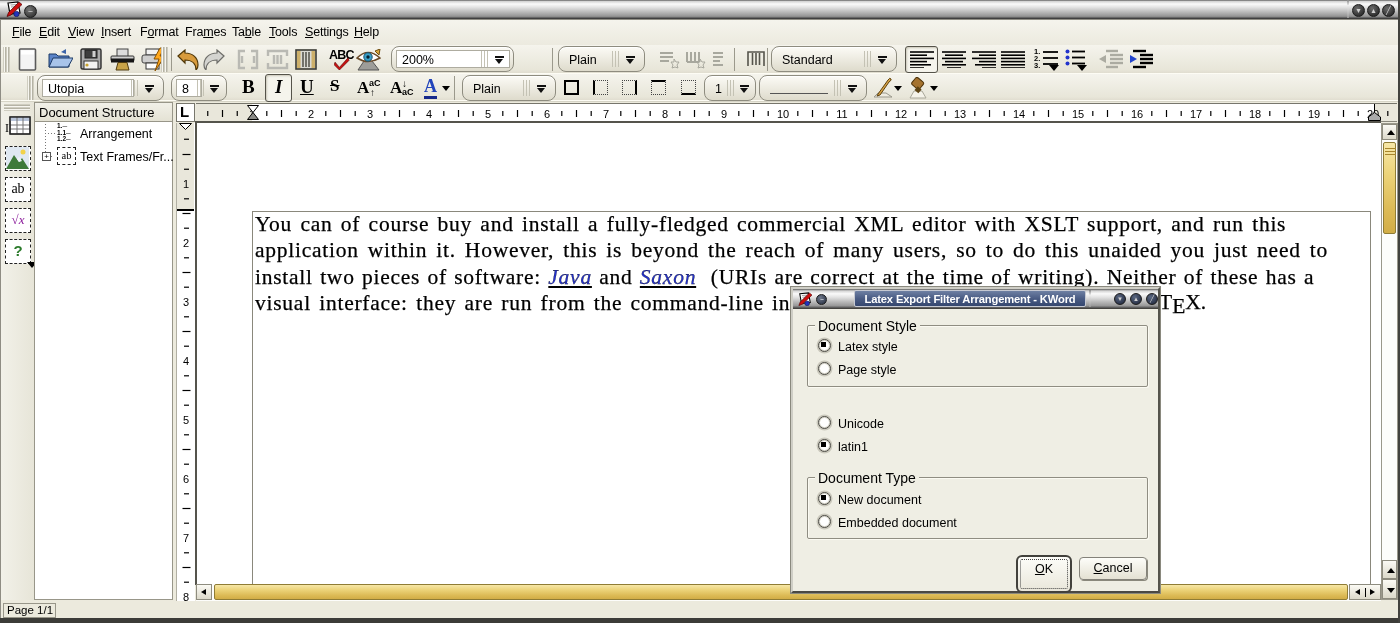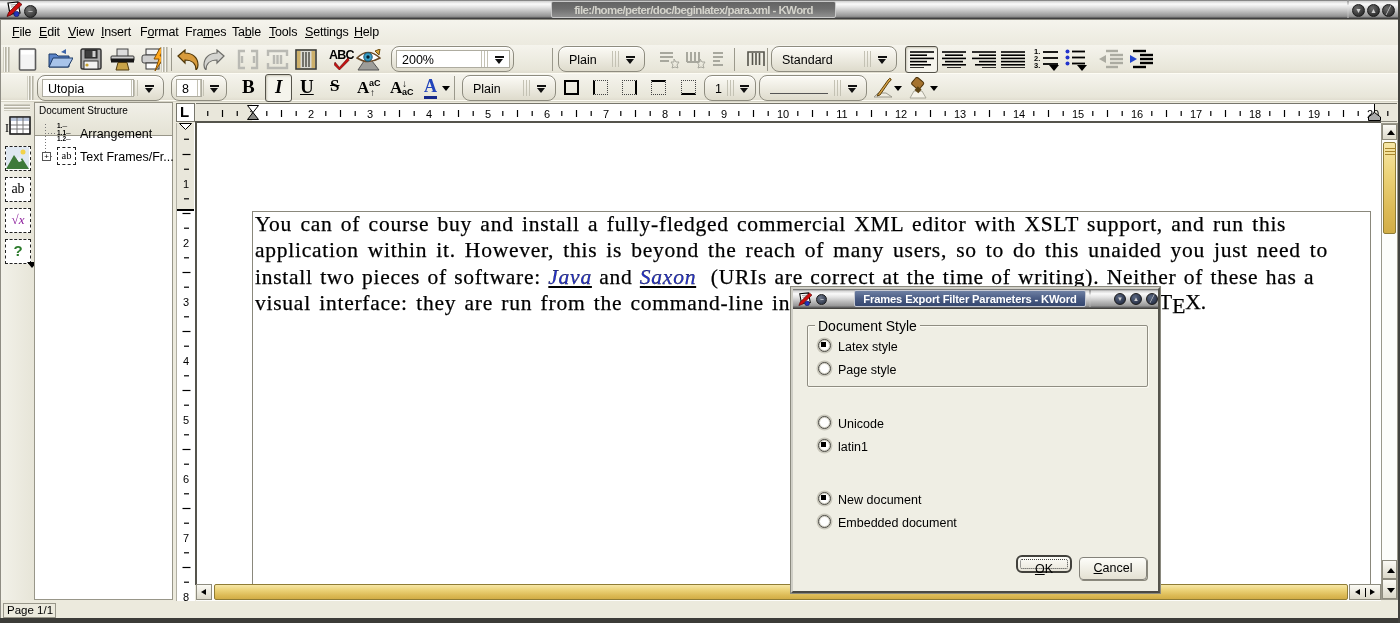--- a/index.html
+++ b/index.html
@@ -39,21 +39,21 @@
 .kar:before{content:"";position:absolute;left:0;top:0;width:9px;height:2px;background:#111}
 .kar:after{content:"";position:absolute;left:0;top:3px;border-left:4.5px solid transparent;border-right:4.5px solid transparent;border-top:5px solid #111}
 
 .pressed{position:absolute;border:1px solid #55534a;border-radius:3px;background:#f5f4ec;box-shadow:inset 1px 1px 2px #c9c7b9}
 
 #mainbg{position:absolute;left:1px;top:102px;width:1398px;height:500px;background:#eceadd}
 
 #lefttb{position:absolute;left:1px;top:102px;width:33px;height:498px;background:linear-gradient(90deg,#f2f1e9,#e7e5d8)}
 
 #panel{position:absolute;left:34px;top:102px;width:139px;height:498px;background:#fff;border:1px solid #989689}
-#phead{position:absolute;left:0;top:0;width:137px;height:33px;background:linear-gradient(#f1f0e8,#e4e2d4);border-bottom:1px solid #989689;font-size:10px;padding:2px 0 0 4px}
+#phead{position:absolute;left:0;top:0;width:137px;height:19px;background:linear-gradient(#f1f0e8,#e4e2d4);border-bottom:1px solid #989689;font-size:13px;padding:2px 0 0 4px}
 
 #lbox{position:absolute;left:176px;top:103px;width:19px;height:19px;background:#fff;border:1px solid #77766c;color:#000;font-weight:bold;font-size:15px;line-height:16px;padding-left:3px}
 #hruler{position:absolute;left:196px;top:103px;width:1201px;height:19px;background:#fff;border-top:1px solid #77766c;border-bottom:1px solid #8a887c}
 #vruler{position:absolute;left:176px;top:123px;width:19px;height:478px;background:#fff;border-left:1px solid #b1afa3}
 
 #canvas{position:absolute;left:195px;top:121px;width:1186px;height:464px;background:#fff;border-left:2px solid #55544c;border-top:2px solid #55544c}
 
 #vscroll{position:absolute;left:1381px;top:123px;width:17px;height:477px;background:#fdfdfb;border:1px solid #9a988b}
 #hscroll{position:absolute;left:196px;top:584px;width:1185px;height:17px;background:#fdfdfb}
 .sbtn{position:absolute;background:linear-gradient(#fbfaf4,#dcd9ca);border:1px solid #8e8c7f;color:#000}
@@ -95,21 +95,20 @@
  <svg class="abs" style="left:6px;top:1px" width="16" height="16" viewBox="0 0 16 16">
   <polygon points="2,2 12,1 14,12 4,13" fill="#fff" stroke="#000" stroke-width="1.2"></polygon>
   <line x1="4.5" y1="4" x2="11" y2="3.6" stroke="#999"></line>
         <line x1="5" y1="6" x2="12" y2="5.6" stroke="#999"></line>
   <polygon points="13,1 16,3.5 5,14 1,15.5 2.5,11.5" fill="#cc0f0f" stroke="#4e0000" stroke-width="0.7"></polygon>
   <circle cx="10.5" cy="13" r="2.7" fill="#2233bb" stroke="#111148" stroke-width="0.6"></circle>
  </svg>
  <div class="wbtn" style="left:24px;top:5px;background:radial-gradient(circle at 38% 32%,#777,#383838 75%)">
         <span style="position:absolute;left:3px;top:5px;width:5px;height:2px;border-top:1.6px solid #bbb;border-radius:50%"></span>
       </div>
- <div class="trec" style="left:551px;top:1px;width:285px;height:17px">file:/home/peter/doc/beginlatex/para.xml - KWord</div>
  <div class="abs" style="left:1347px;top:0;width:2px;height:18px;background:linear-gradient(#888,#eee 30%,#999)"></div>
  <div class="wbtn" style="left:1352px;top:4px">▾</div>
  <div class="wbtn" style="left:1367px;top:4px">▴</div>
  <div class="wbtn" style="left:1382px;top:4px">╱</div>
 </div>
 <div id="menubar">
  <span class="mi" style="left:11px"><u>F</u>ile</span>
  <span class="mi" style="left:38px"><u>E</u>dit</span>
  <span class="mi" style="left:67px"><u>V</u>iew</span>
  <span class="mi" style="left:100px"><u>I</u>nsert</span>
@@ -631,40 +630,43 @@
   <svg class="abs" style="left:5px;top:3px" width="14" height="14" viewBox="0 0 16 16">
    <polygon points="2,2 12,1 14,12 4,13" fill="#fff" stroke="#000" stroke-width="1.2"></polygon>
    <line x1="4.5" y1="4" x2="11" y2="3.6" stroke="#999"></line>
           <line x1="5" y1="6" x2="12" y2="5.6" stroke="#999"></line>
    <polygon points="13,1 16,3.5 5,14 1,15.5 2.5,11.5" fill="#cc0f0f" stroke="#4e0000" stroke-width="0.7"></polygon>
    <circle cx="10.5" cy="13" r="2.7" fill="#2233bb" stroke="#111148" stroke-width="0.6"></circle>
   </svg>
   <div class="wbtn" style="left:23px;top:5px;width:11px;height:11px;background:radial-gradient(circle at 38% 32%,#70798c,#333c4e 75%)">
           <span style="position:absolute;left:2.5px;top:4px;width:4px;height:2px;border-top:1.4px solid #b8bdc8;border-radius:50%"></span>
         </div>
-  <div class="dblue" style="left:61px;top:1px;width:232px;height:17px">Frames Export Filter Parameters - KWord</div>
+  <div class="dblue" style="left:61px;top:1px;width:232px;height:17px">Latex Export Filter Arrangement - KWord</div>
   <div class="abs" style="left:296px;top:1px;width:2px;height:17px;background:linear-gradient(#888,#eee 30%,#999)"></div>
   <div class="wbtn" style="left:321px;top:4px;width:12px;height:12px;font-size:7px;line-height:10px;background:radial-gradient(circle at 38% 32%,#5a6781,#2a3349 75%)">▾</div>
   <div class="wbtn" style="left:337px;top:4px;width:12px;height:12px;font-size:7px;line-height:10px;background:radial-gradient(circle at 38% 32%,#5a6781,#2a3349 75%)">▴</div>
   <div class="wbtn" style="left:353px;top:4px;width:12px;height:12px;font-size:7px;line-height:10px;background:radial-gradient(circle at 38% 32%,#5a6781,#2a3349 75%)">╱</div>
  </div>
  <div class="gbox" style="left:14px;top:36px;width:341px;height:62px">
         <div class="glab">Document Style</div>
       </div>
  <div class="radio on" style="left:25px;top:50px"></div>
  <div class="rlab" style="left:45px;top:51px">Latex style</div>
  <div class="radio" style="left:25px;top:73px"></div>
  <div class="rlab" style="left:45px;top:74px">Page style</div>
  <div class="radio" style="left:25px;top:127px"></div>
  <div class="rlab" style="left:45px;top:128px">Unicode</div>
  <div class="radio on" style="left:25px;top:150px"></div>
  <div class="rlab" style="left:45px;top:151px">latin1</div>
+ <div class="gbox" style="left:14px;top:188px;width:341px;height:62px">
+        <div class="glab">Document Type</div>
+      </div>
  <div class="radio on" style="left:25px;top:203px"></div>
  <div class="rlab" style="left:45px;top:204px">New document</div>
  <div class="radio" style="left:25px;top:226px"></div>
  <div class="rlab" style="left:45px;top:227px">Embedded document</div>
- <div class="abs" style="left:223px;top:266px;width:56px;height:18px;border:2px solid #42413c;border-radius:6px;background:linear-gradient(#fdfdf9,#e9e6da)">
+ <div class="abs" style="left:223px;top:266px;width:56px;height:38px;border:2px solid #42413c;border-radius:6px;background:linear-gradient(#fdfdf9,#e9e6da)">
    <div class="abs" style="left:2px;top:2px;right:2px;bottom:2px;border:1px dotted #444;border-radius:2px;font-size:12.5px;text-align:center;padding-top:2px"><u>O</u>K</div>
  </div>
  <div class="kbtn" style="left:286px;top:268px;width:68px;height:23px;padding-top:3px;box-shadow:1px 1px 0 #8a887c"><u>C</u>ancel</div>
 </div>
 
 </div>
 
 </body></html>

